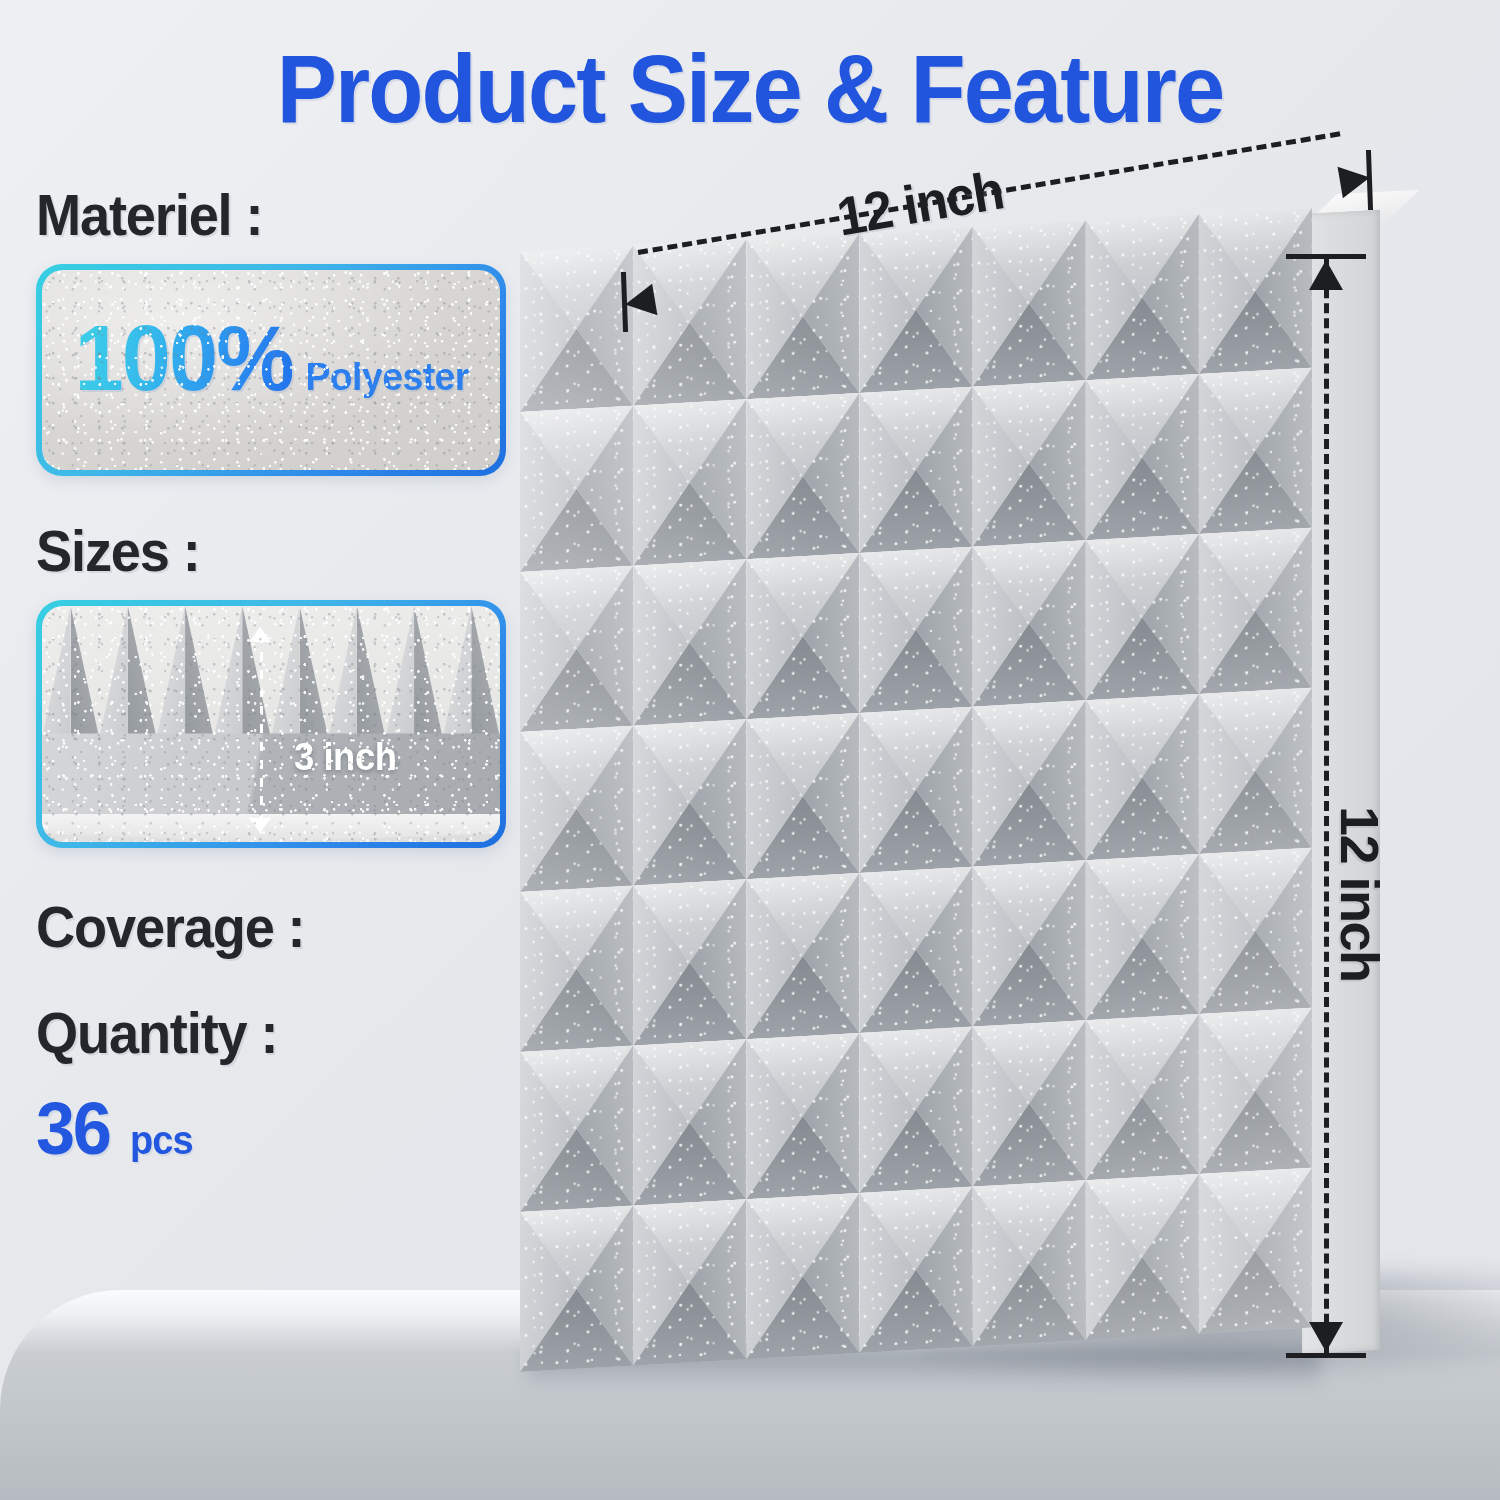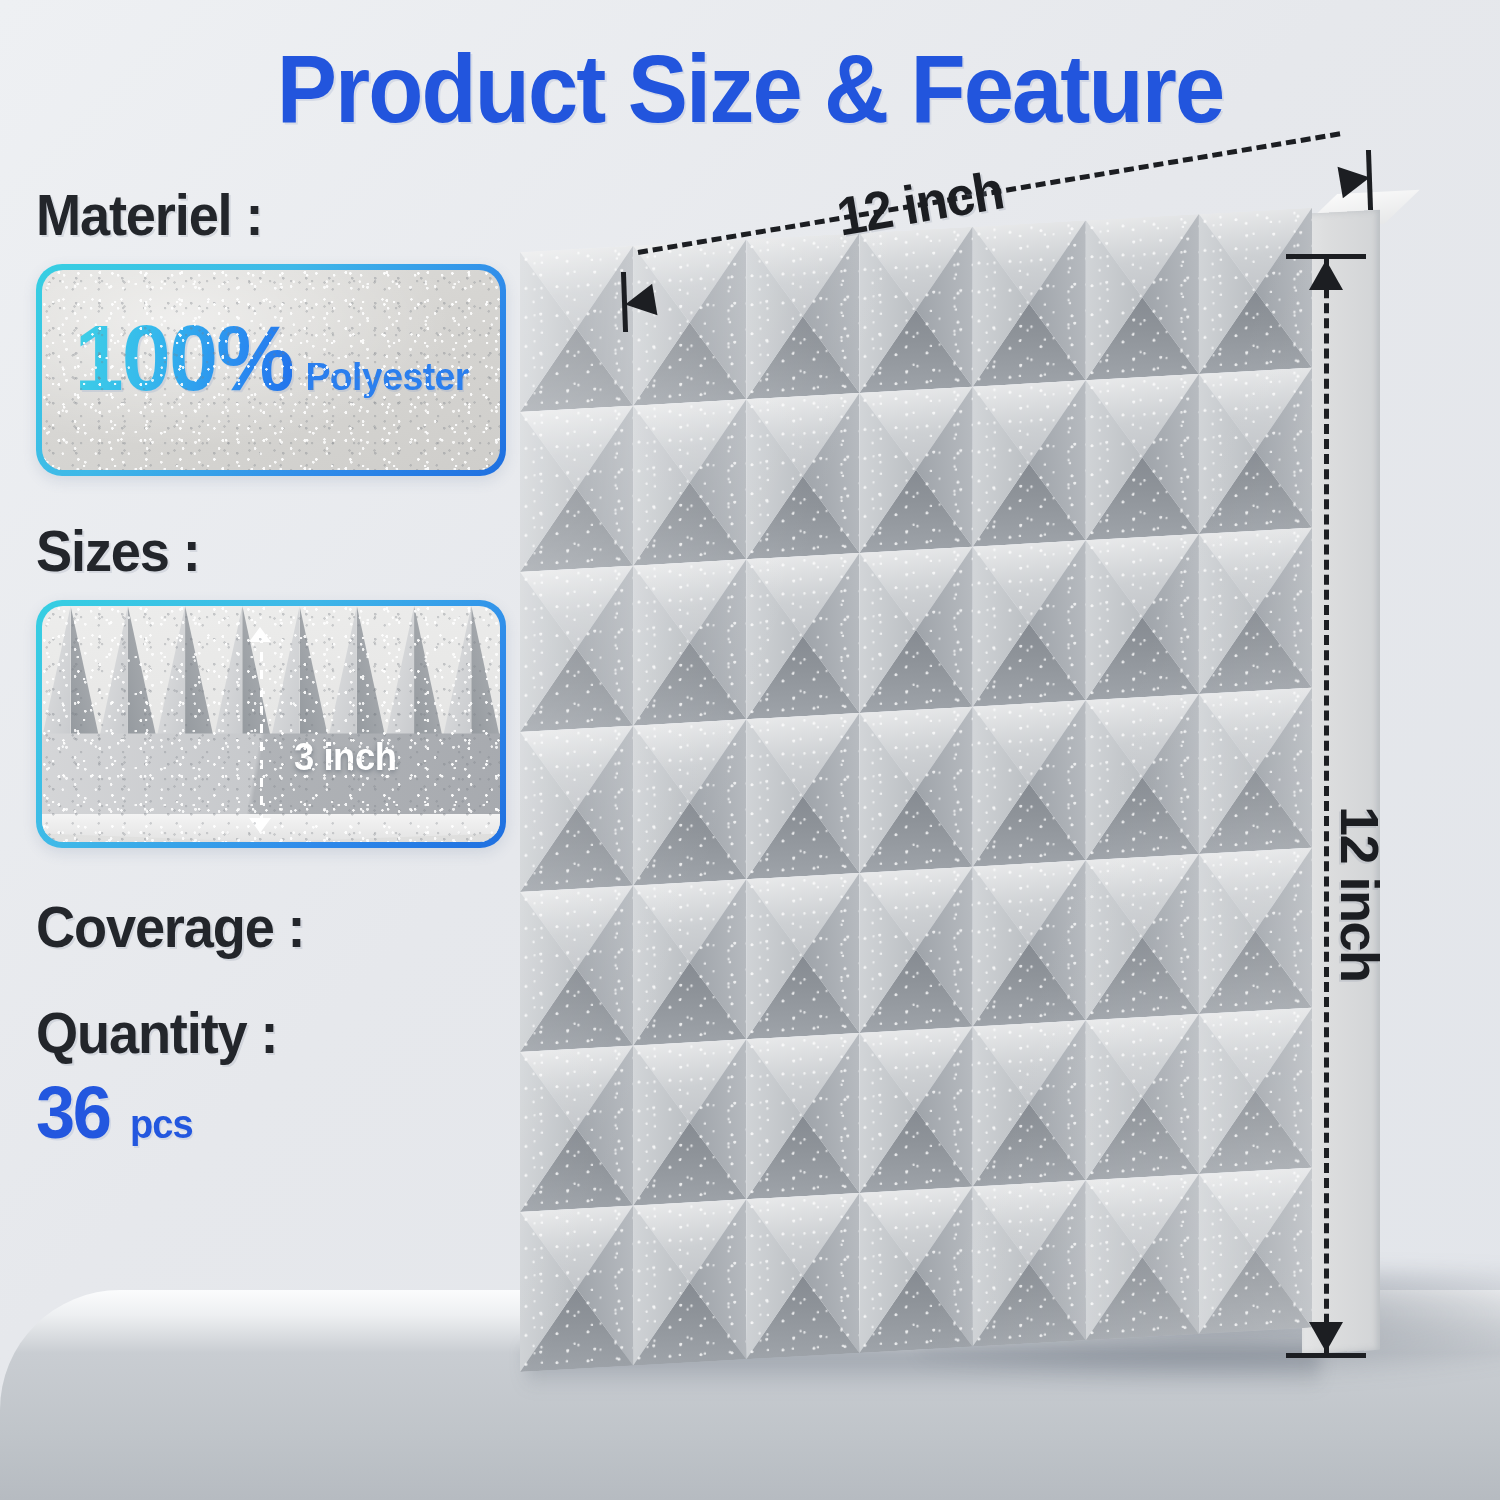--- a/index.html
+++ b/index.html
@@ -319,21 +319,21 @@
           <div class="ah up"></div>
           <div class="ah down"></div>
           <div class="dim3-lbl">3 inch</div>
         </div>
       </div>
     </div>
 
     <div class="lbl" style="margin-top:46px;">Coverage :</div>
 
     <div class="lbl" style="margin-top:40px;">Quantity :</div>
-    <div style="margin-top:10px;white-space:nowrap;">
+    <div style="margin-top:26px;white-space:nowrap;">
       <span class="stat-num">36</span>
       <span class="stat-unit" style="margin-left:12px;">pcs</span>
     </div>
   </div>
 
   <div id="photo">
 
     <div class="floor"></div>
     <div class="floor-sh"></div>
 

